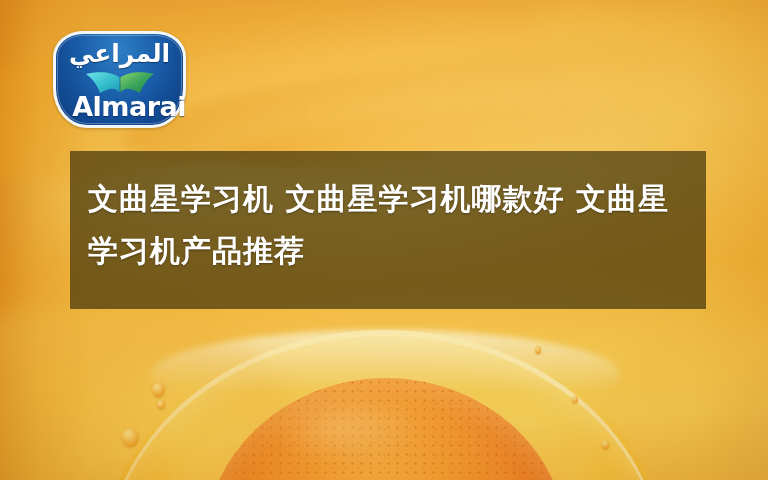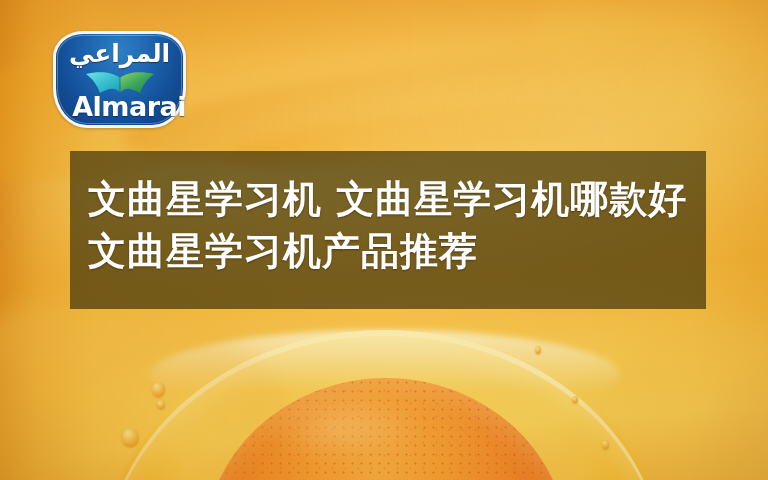--- a/index.html
+++ b/index.html
@@ -287,21 +287,21 @@
     background: rgba(40,34,4,0.62);
     box-sizing: border-box;
   }
   .title-text {
     position: absolute;
     left: 18px;
     right: 10px;
     top: 22px;
     color: #FFFFFF;
     font-family: "DejaVu Sans", "Liberation Sans", sans-serif;
-    font-size: 38px;
+    font-size: 30px;
     font-weight: bold;
     line-height: 52px;
     letter-spacing: 1px;
     white-space: pre-wrap;
     text-shadow: 0 1px 2px rgba(0,0,0,0.35);
   }
 </style>
 </head>
 <body>
 

